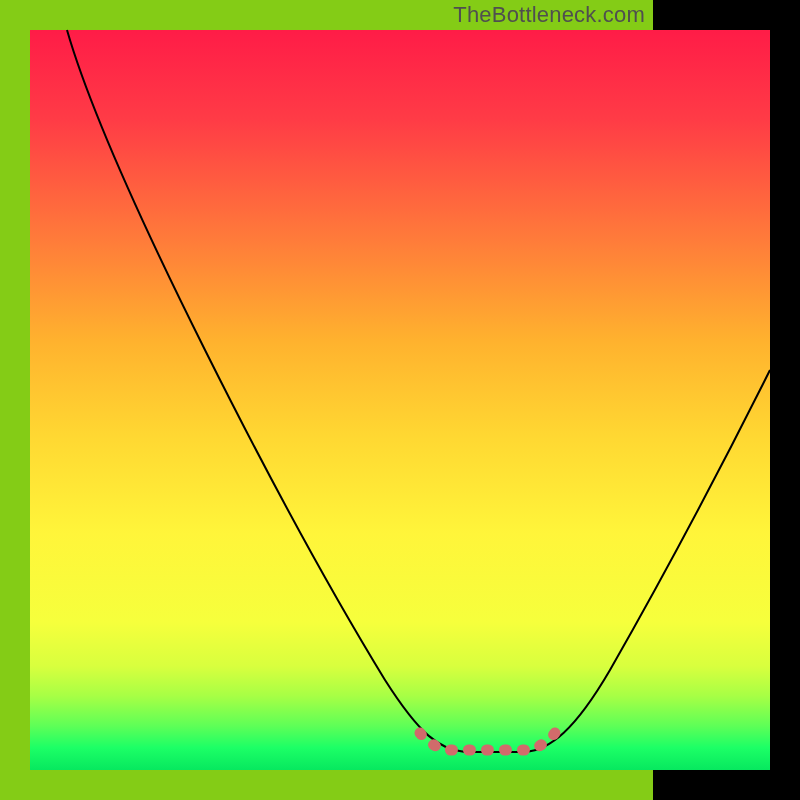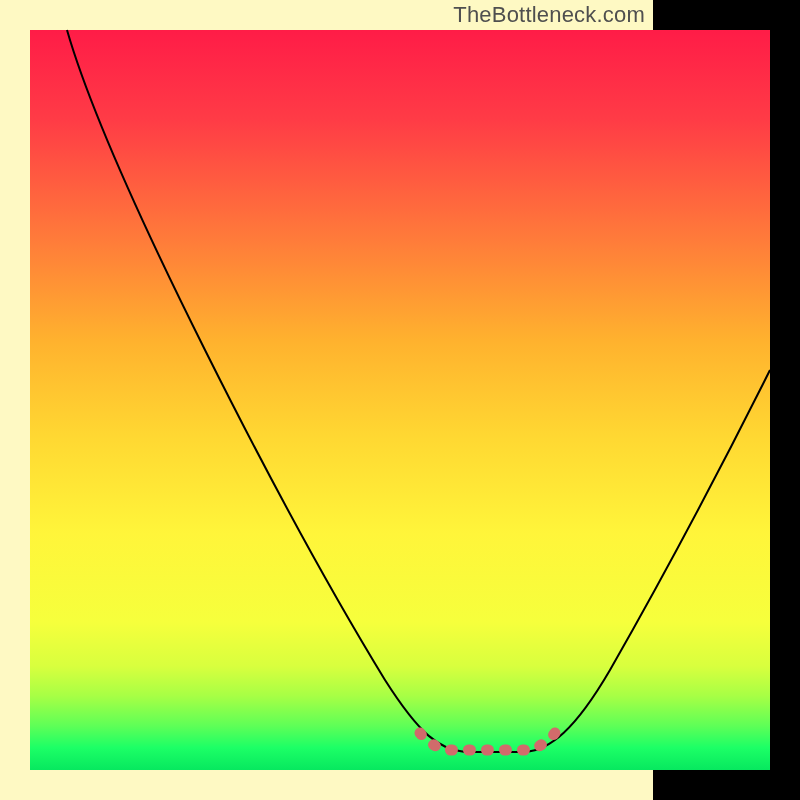--- a/index.html
+++ b/index.html
@@ -8,21 +8,21 @@
     width: 800px;
     height: 800px;
     background: #000;
     overflow: hidden;
     font-family: Arial, Helvetica, sans-serif;
   }
   .frame {
     position: relative;
     width: 653px;
     height: 800px;
-    background: #fef9c3;
+    background: #84cc16;
   }
   .watermark {
     position: absolute;
     top: 2px;
     right: 8px;
     color: #4f4f4f;
     font-size: 22px;
     font-weight: 500;
     letter-spacing: 0.2px;
     z-index: 5;

